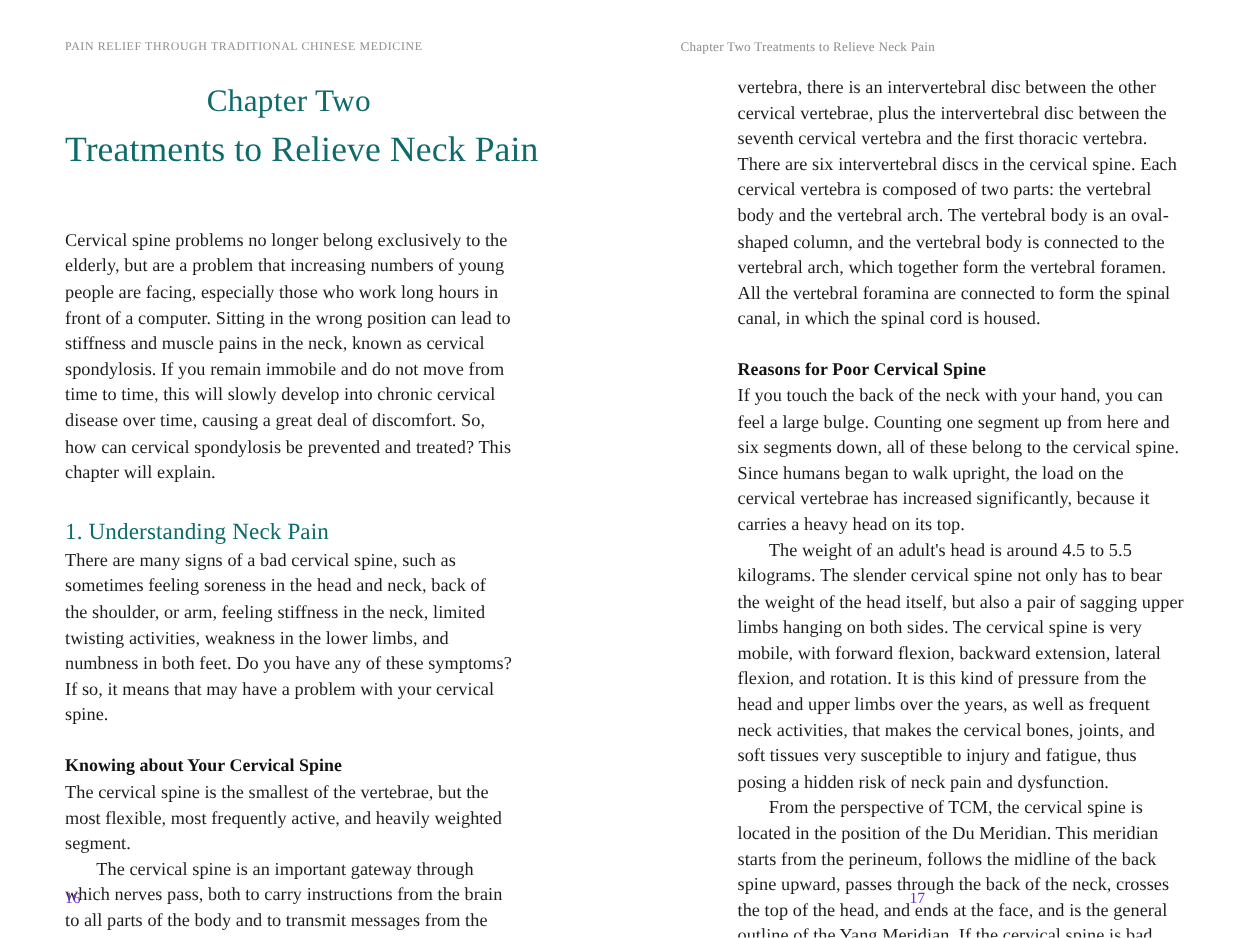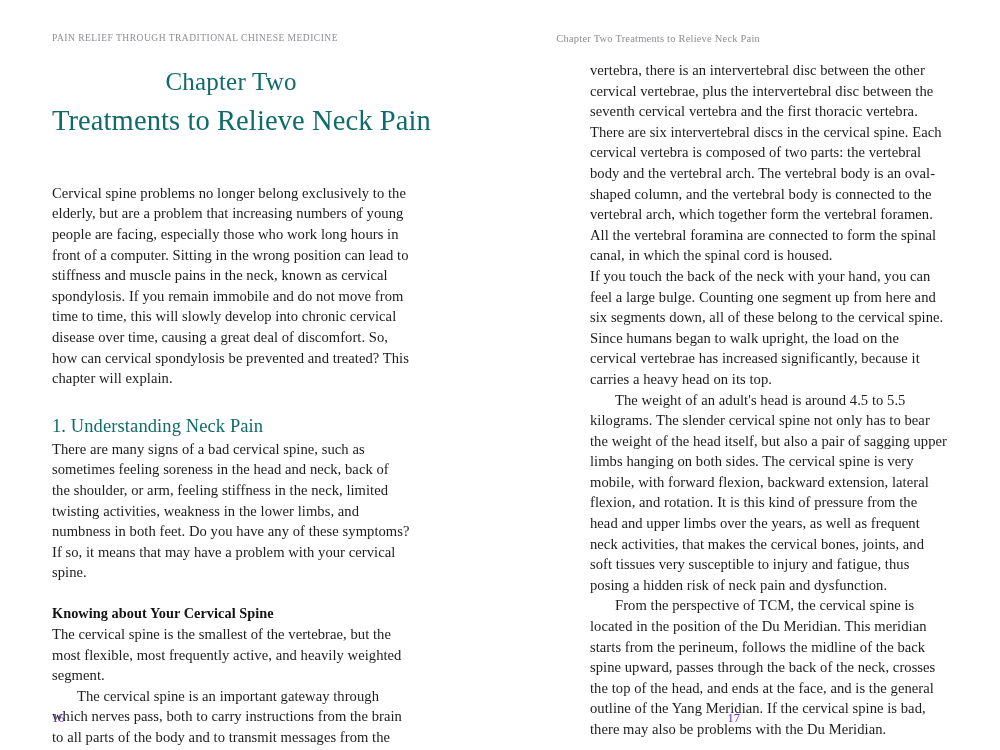--- a/index.html
+++ b/index.html
@@ -31,21 +31,21 @@
     letter-spacing: 0.35px;
     white-space: nowrap;
   }
   .running-head.left {
     left: 52px;
     text-transform: uppercase;
     letter-spacing: 0.5px;
     font-size: 9.5px;
   }
   .running-head.right {
-    right: 32px;
+    right: 44px;
     letter-spacing: 0.2px;
     font-size: 10.5px;
   }
 
   
   .page-col {
     position: absolute;
     top: 60px;
     width: 358px;
   }
@@ -136,20 +136,21 @@
     <p class="body">The cervical spine is the smallest of the vertebrae, but the most flexible, most frequently active, and heavily weighted segment.</p>
 
     <p class="body indent">The cervical spine is an important gateway through which nerves pass, both to carry instructions from the brain to all parts of the body and to transmit messages from the body back to the brain.</p>
 
   </div>
 
   <div class="page-col right">
 
     <p class="body">vertebra, there is an intervertebral disc between the other cervical vertebrae, plus the intervertebral disc between the seventh cervical vertebra and the first thoracic vertebra. There are six intervertebral discs in the cervical spine. Each cervical vertebra is composed of two parts: the vertebral body and the vertebral arch. The vertebral body is an oval-shaped column, and the vertebral body is connected to the vertebral arch, which together form the vertebral foramen. All the vertebral foramina are connected to form the spinal canal, in which the spinal cord is housed.</p>
 
+    <h3 class="sub-title">Reasons for Poor Cervical Spine</h3>
 
     <p class="body">If you touch the back of the neck with your hand, you can feel a large bulge. Counting one segment up from here and six segments down, all of these belong to the cervical spine. Since humans began to walk upright, the load on the cervical vertebrae has increased significantly, because it carries a heavy head on its top.</p>
 
     <p class="body indent">The weight of an adult's head is around 4.5 to 5.5 kilograms. The slender cervical spine not only has to bear the weight of the head itself, but also a pair of sagging upper limbs hanging on both sides. The cervical spine is very mobile, with forward flexion, backward extension, lateral flexion, and rotation. It is this kind of pressure from the head and upper limbs over the years, as well as frequent neck activities, that makes the cervical bones, joints, and soft tissues very susceptible to injury and fatigue, thus posing a hidden risk of neck pain and dysfunction.</p>
 
     <p class="body indent">From the perspective of TCM, the cervical spine is located in the position of the Du Meridian. This meridian starts from the perineum, follows the midline of the back spine upward, passes through the back of the neck, crosses the top of the head, and ends at the face, and is the general outline of the Yang Meridian. If the cervical spine is bad, there may also be problems with the Du Meridian.</p>
 
   </div>
 
   <div class="folio left">16</div>

